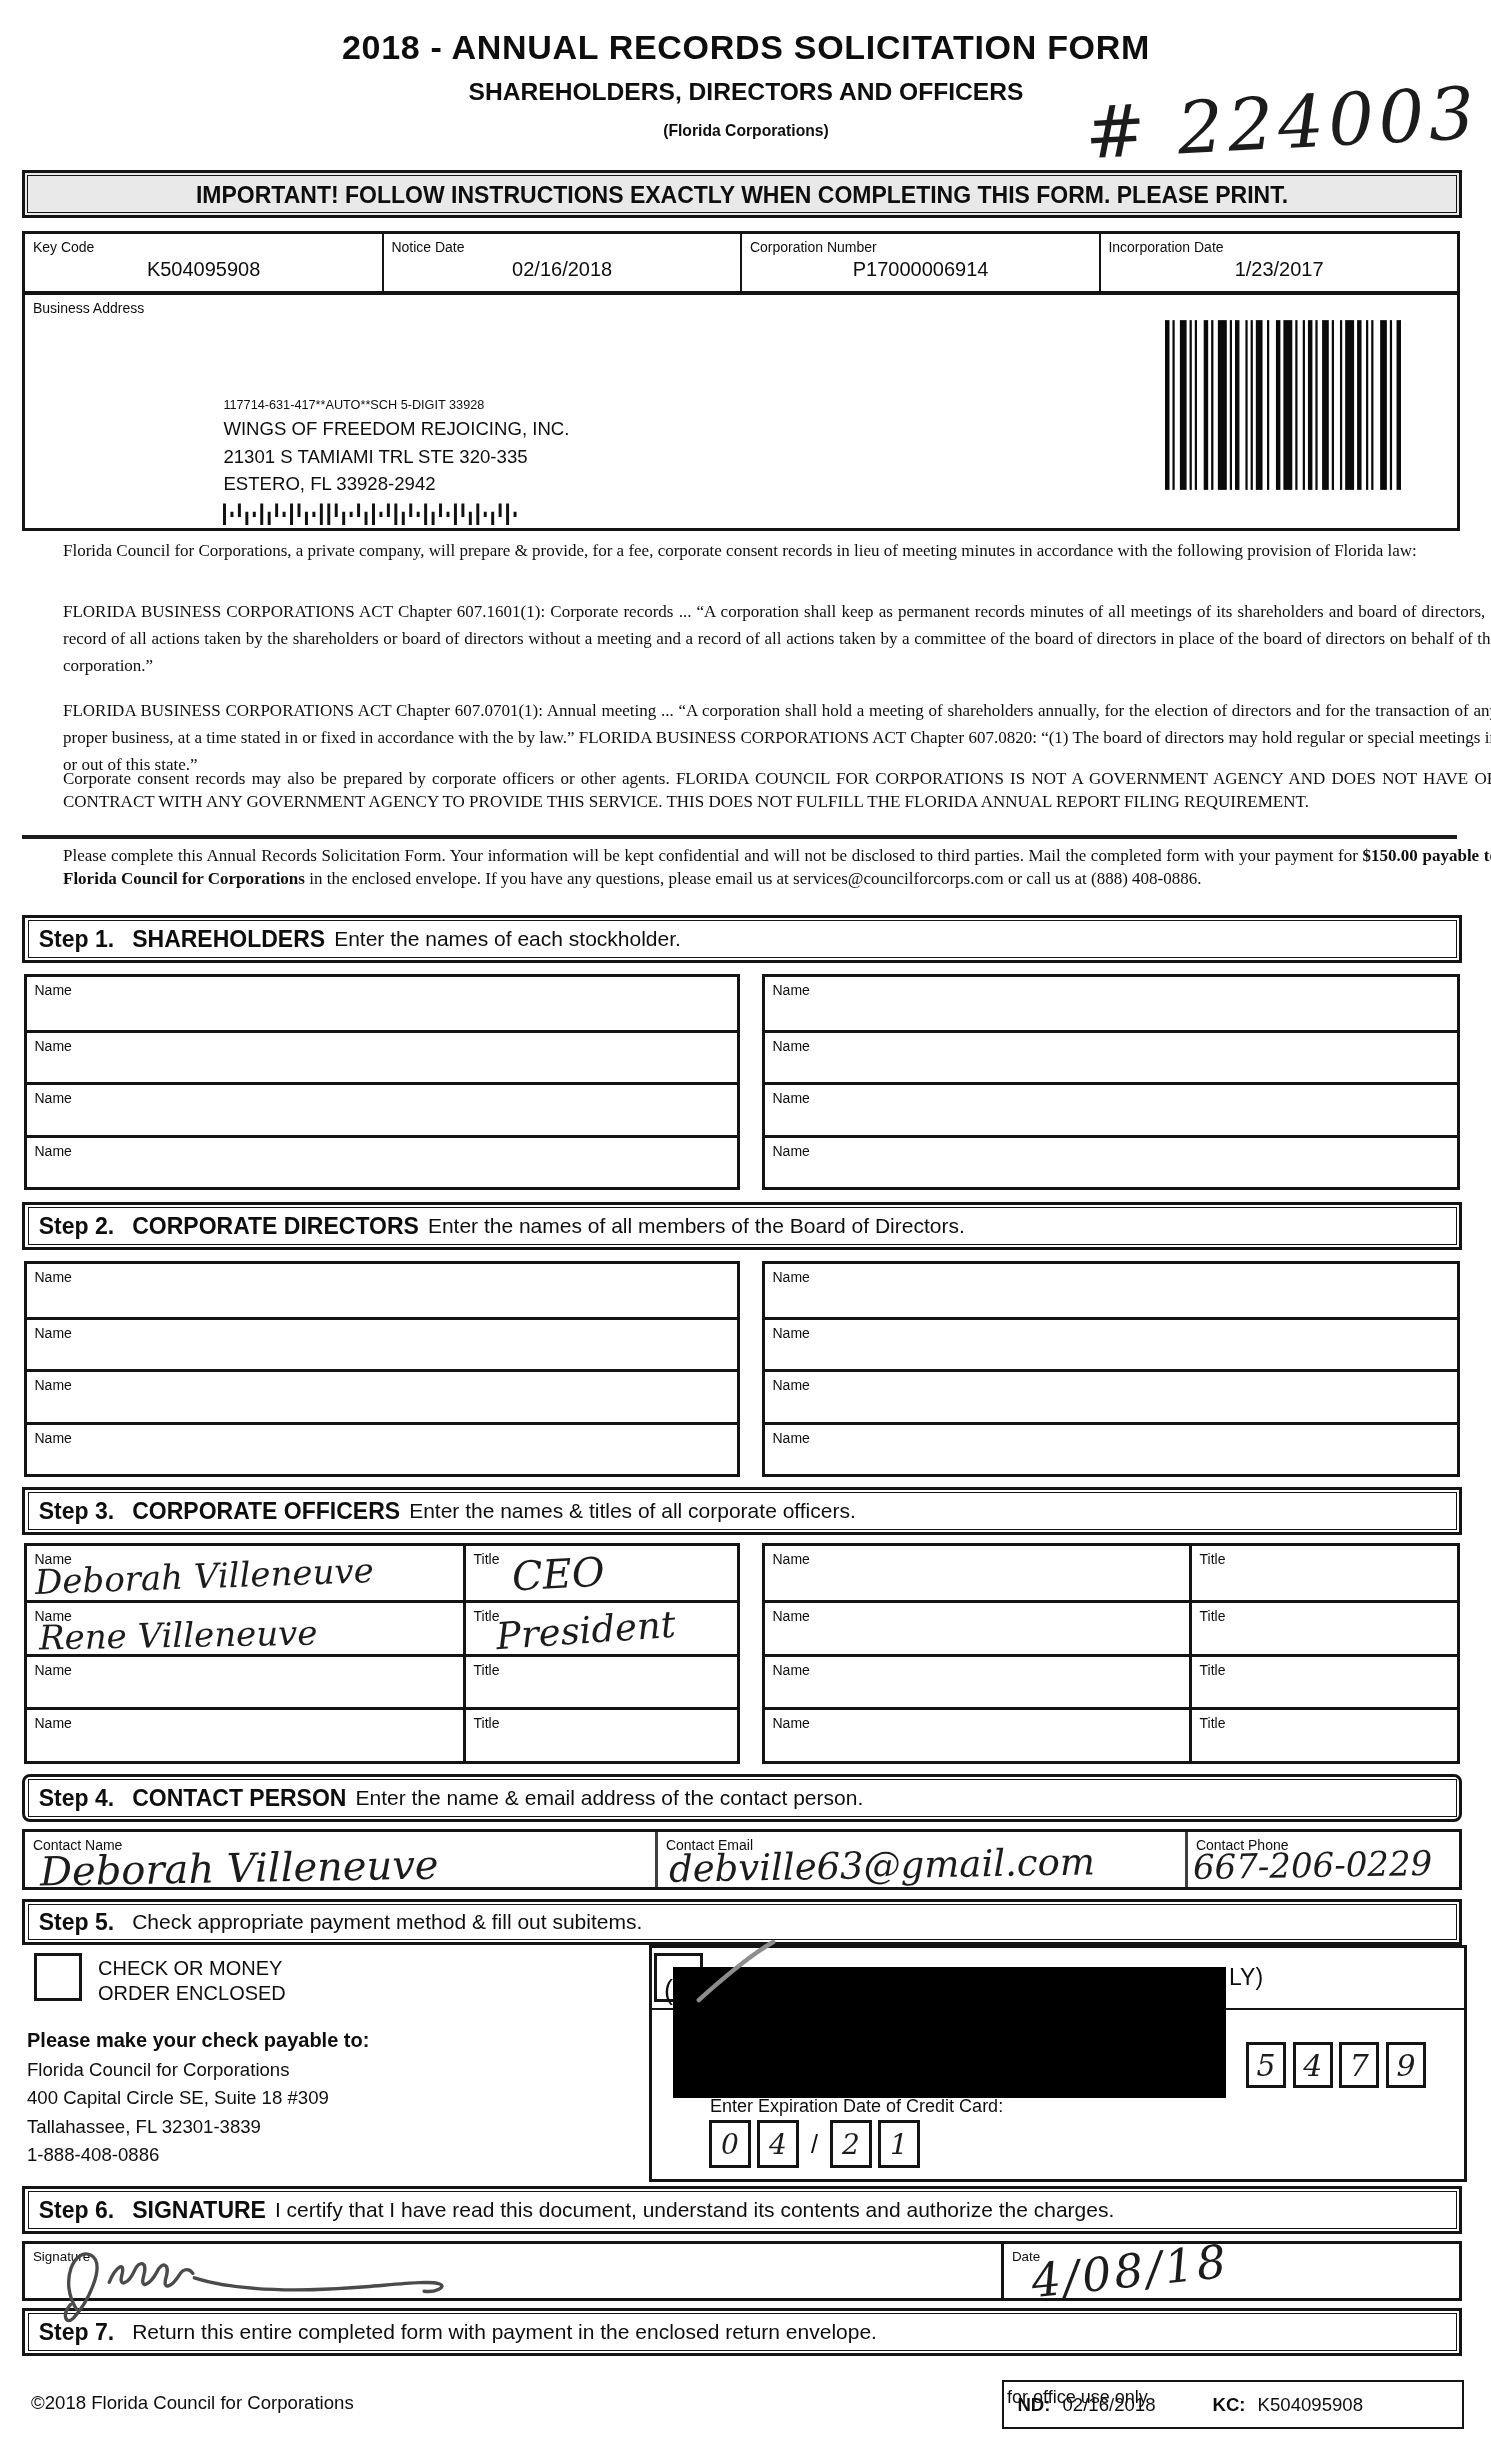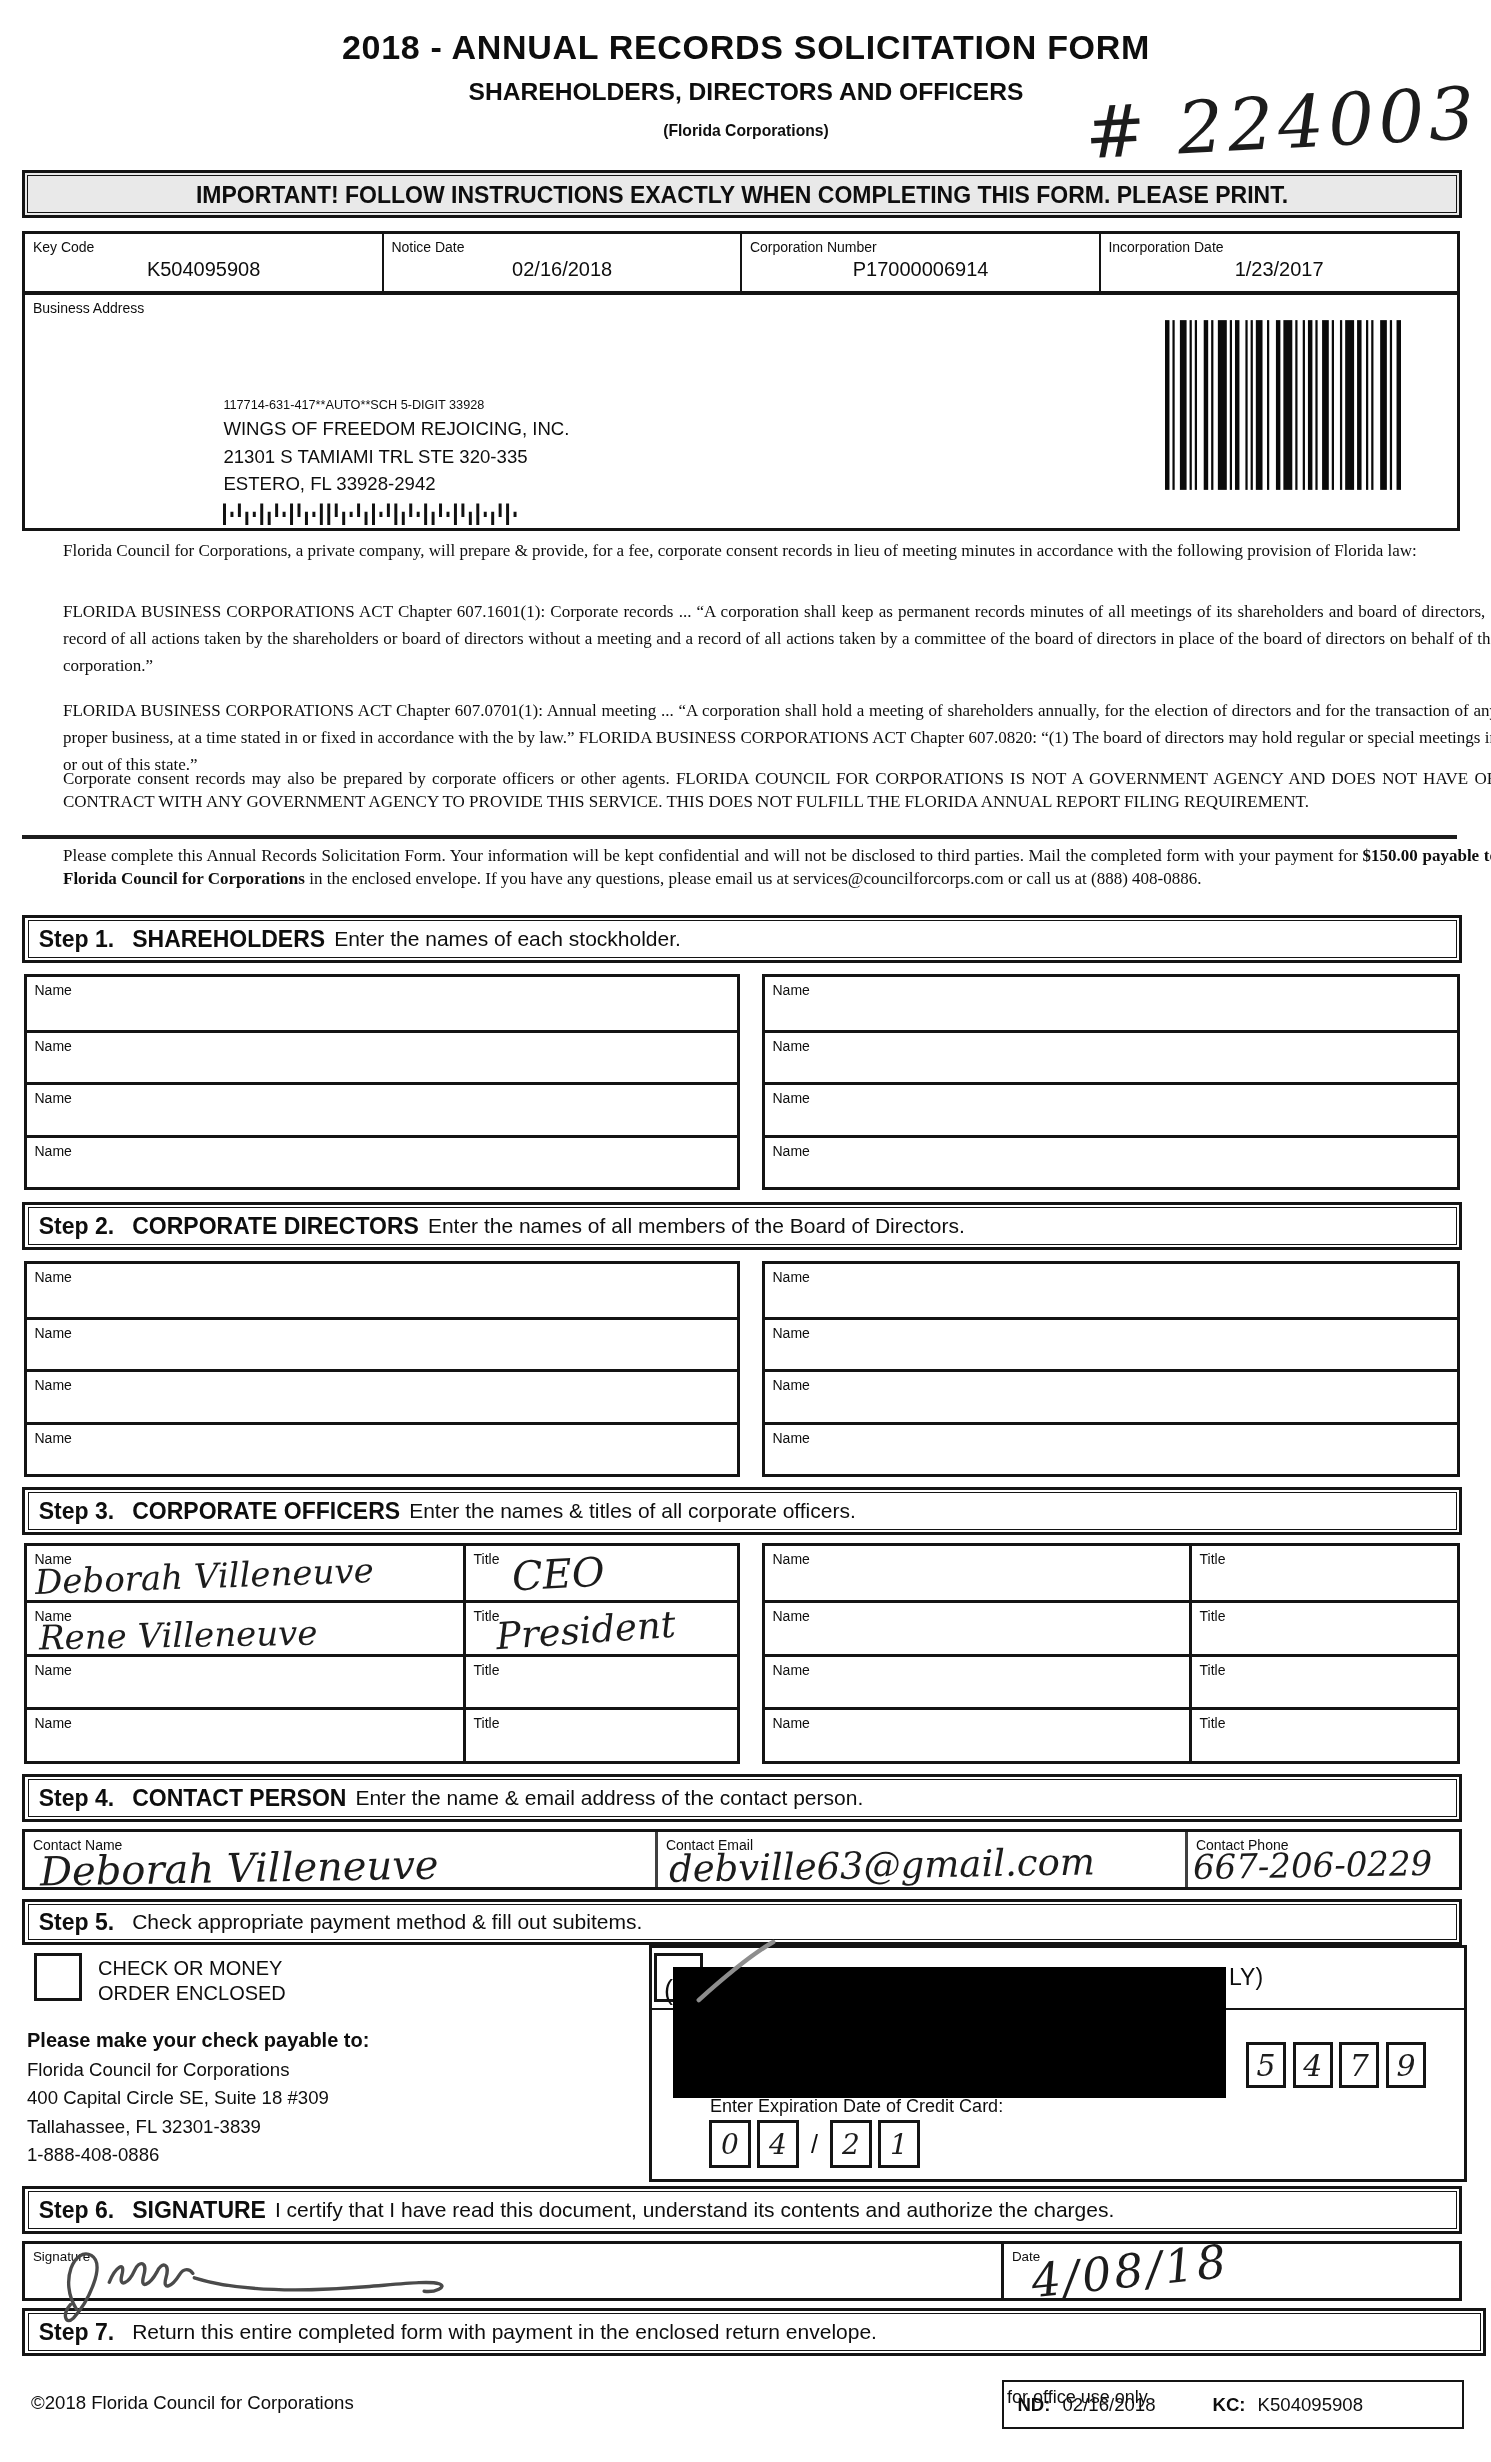--- a/index.html
+++ b/index.html
@@ -276,21 +276,21 @@
     <div class="trow c2r">
       <div class="tcell">
           <div class="flabel">Name</div>
         </div>
       <div class="tcell">
           <div class="flabel">Title</div>
         </div>
     </div>
   </div>
 
-  <div class="abs dbox" style="left:22.4px;top:1774px;width:1434px;height:42px;">
+  <div class="abs dbox" style="left:22.4px;top:1774px;width:1434px;height:42px;border-radius:8px;">
     <div class="inner"></div>
     <div class="steph">
       <span class="stepnum">Step 4.</span>
       <span class="stepname">CONTACT PERSON</span>
       <span class="stepdesc">Enter the name &amp; email address of the contact person.</span>
     </div>
   </div>
   <div class="abs contact" style="left:22.4px;top:1829px;width:1434px;height:55px;">
     <div class="tcell">
       <div class="flabel">Contact Name</div>
@@ -383,21 +383,21 @@
     </div>
   </div>
   <svg class="abs" style="left:45px;top:2236px;z-index:5;" width="418" height="97" viewBox="0 0 560 130">
     <path d="M42 98 C 18 60 40 14 62 26 C 82 38 58 88 38 110 C 28 120 22 106 34 92
              M86 62 C 94 42 108 32 103 52 C 98 70 112 64 120 46 C 126 32 138 34 132 54 C 127 72 140 66 150 48
              C 156 34 168 36 162 56 C 157 74 170 68 180 52 C 186 42 194 44 198 50
              M200 56 C 250 72 330 76 430 68 C 480 64 515 60 528 64 C 540 68 522 76 508 74" stroke="#4a4a4a" stroke-width="4.5" fill="none" stroke-linecap="round"></path>
   </svg>
   <div class="abs hw" style="left:1031px;top:2244px;font-size:46px;transform:rotate(-6deg);z-index:5;letter-spacing:3px;">4/08/18</div>
 
-  <div class="abs dbox" style="left:22.4px;top:2308px;width:1434px;height:42px;padding-left:24px;">
+  <div class="abs dbox" style="left:22.4px;top:2308px;width:1434px;height:42px;">
     <div class="inner"></div>
     <div class="steph">
       <span class="stepnum">Step 7.</span>
       <span class="stepdesc">Return this entire completed form with payment in the enclosed return envelope.</span>
     </div>
   </div>
 
   <div class="abs" style="left:1007px;top:2357px;font-size:18px;margin-top:30px;">for office use only</div>
   <div class="abs officebox" style="left:1002px;top:2380px;width:445px;height:45px;">
     <span style="font-weight:bold;">ND:</span>

